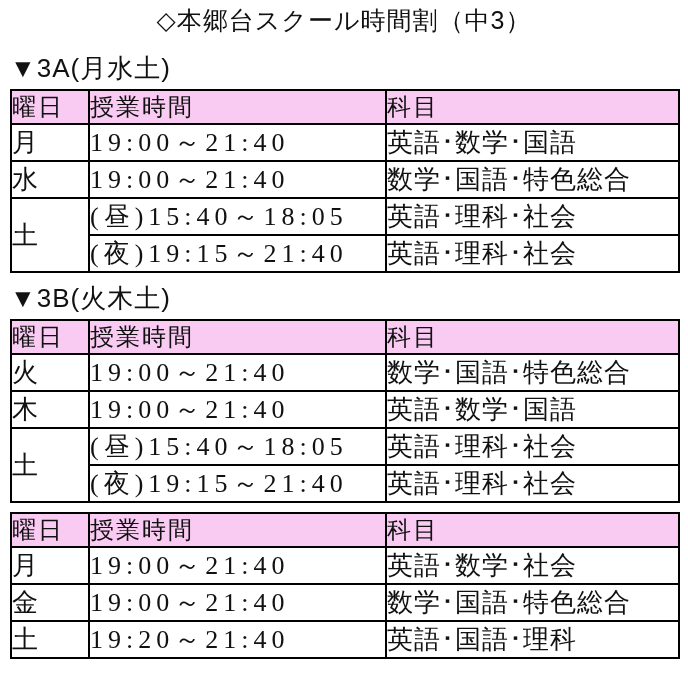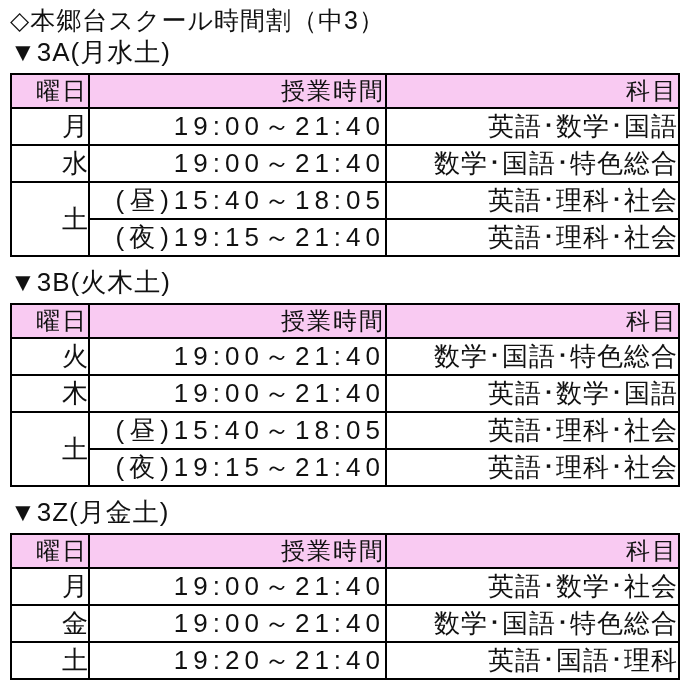--- a/index.html
+++ b/index.html
@@ -16,58 +16,59 @@
     color:var(--text);
     font-family:"Liberation Sans","DejaVu Sans",sans-serif;
     overflow:hidden;
   }
   .page{padding:4px 10px 0 10px;}
   .doc-title{
     font-size:25px;
     line-height:32px;
     white-space:nowrap;
     letter-spacing:1px;
+    text-align:center;
   }
-  .section{margin-top:0;}
+  .section{margin-top:16px;}
   .section + .section{margin-top:9px;}
   .section-heading{
     font-size:26px;
     line-height:32px;
     margin-bottom:5px;
     white-space:nowrap;
     letter-spacing:1px;
   }
   table.timetable{
     border-collapse:collapse;
     width:668px;
     table-layout:fixed;
   }
   table.timetable col.c-day{width:78px;}
   table.timetable col.c-time{width:297px;}
   table.timetable col.c-subject{width:293px;}
   table.timetable th,
   table.timetable td{
     border:2px solid var(--border);
-    text-align:right;
+    text-align:left;
     vertical-align:middle;
     white-space:nowrap;
     padding:0;
   }
   table.timetable th{
     background:var(--header-bg);
     font-weight:normal;
     font-size:24px;
     height:32px;
     letter-spacing:2px;
   }
   table.timetable td{
     font-size:26px;
     height:35px;
   }
-  td.time{letter-spacing:5px;}
+  td.time{letter-spacing:5px;font-family:Liberation Serif, serif;}
   td.subjects{letter-spacing:1px;font-family:Liberation Serif, serif;}
   td.day{letter-spacing:0;}
 </style>
 </head>
 <body>
 
 <div class="page">
 
   <div class="doc-title">◇本郷台スクール時間割（中3）</div>
 
@@ -143,21 +144,20 @@
         </tr>
         <tr>
           <td class="time">(夜)19:15～21:40</td>
           <td class="subjects">英語･理科･社会</td>
         </tr>
       </tbody>
     </table>
   </div>
 
   <div class="section">
-    <div class="section-heading">▼3Z(月金土)</div>
     <table class="timetable">
       <colgroup>
           <col class="c-day">
           <col class="c-time">
           <col class="c-subject">
         </colgroup>
       <thead>
         <tr>
           <th>曜日</th>
           <th>授業時間</th>

